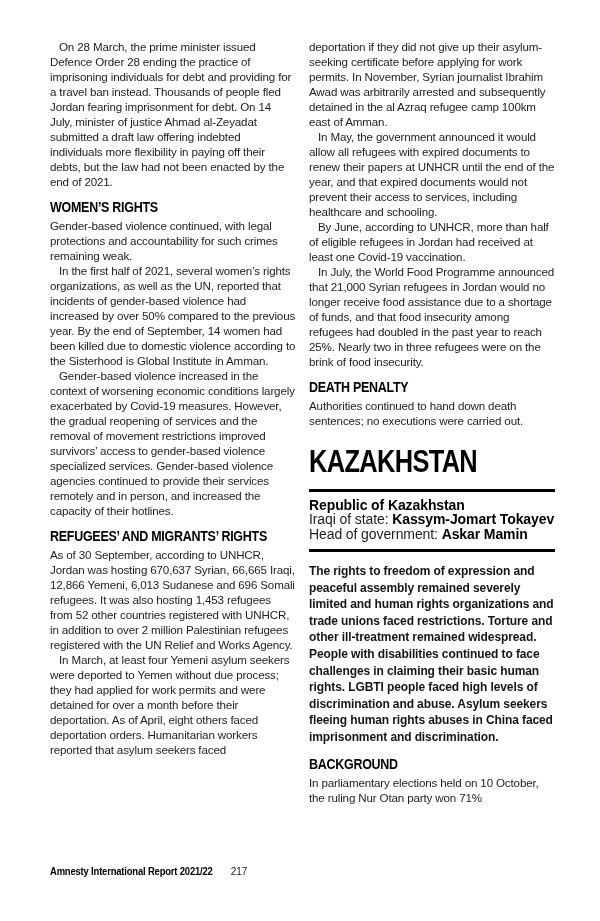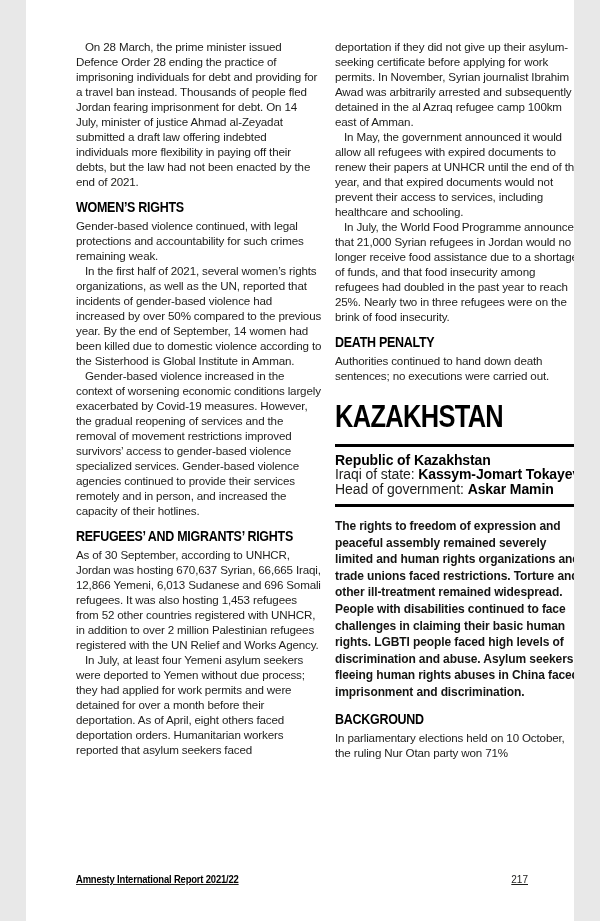--- a/index.html
+++ b/index.html
@@ -1,17 +1,17 @@
 <!DOCTYPE html>
 <html><head>
 <meta charset="utf-8">
 <style>
   html, body { margin: 0; padding: 0; background: #e8e8e8; }
   .page {
-    width: 548px;
+    width: 600px;
     height: 921px;
     background: #ffffff;
     position: relative;
     font-family: "Liberation Sans", sans-serif;
     color: #1d1d1b;
     overflow: hidden;
     margin: 0 auto;
     box-sizing: border-box;
   }
   .columns {
@@ -72,25 +72,24 @@
     line-height: 16.6px;
     letter-spacing: -0.1px;
     color: #151513;
     margin: 0 0 6px 0;
   }
 
   .footer {
     position: absolute;
     left: 50px;
     right: 46px;
-    bottom: 36px;
+    bottom: 44px;
     display: flex;
-    justify-content: space-between;
+    justify-content: flex-start;
     align-items: baseline;
-    text-decoration: underline;
   }
   .footer .report {
     font-size: 10.5px;
     font-weight: bold;
     letter-spacing: -0.2px;
     transform: scaleX(0.9);
     transform-origin: 0 50%;
     white-space: nowrap;
     color: #000;
   }
@@ -108,26 +107,27 @@
     <div class="col">
       <p class="body indent">On 28 March, the prime minister issued Defence Order 28 ending the practice of imprisoning individuals for debt and providing for a travel ban instead. Thousands of people fled Jordan fearing imprisonment for debt. On 14 July, minister of justice Ahmad al-Zeyadat submitted a draft law offering indebted individuals more flexibility in paying off their debts, but the law had not been enacted by the end of 2021.</p>
 
       <h2 class="section">WOMEN’S RIGHTS</h2>
       <p class="body">Gender-based violence continued, with legal protections and accountability for such crimes remaining weak.</p>
       <p class="body indent">In the first half of 2021, several women’s rights organizations, as well as the UN, reported that incidents of gender-based violence had increased by over 50% compared to the previous year. By the end of September, 14 women had been killed due to domestic violence according to the Sisterhood is Global Institute in Amman.</p>
       <p class="body indent">Gender-based violence increased in the context of worsening economic conditions largely exacerbated by Covid-19 measures. However, the gradual reopening of services and the removal of movement restrictions improved survivors’ access to gender-based violence specialized services. Gender-based violence agencies continued to provide their services remotely and in person, and increased the capacity of their hotlines.</p>
 
       <h2 class="section">REFUGEES’ AND MIGRANTS’ RIGHTS</h2>
       <p class="body">As of 30 September, according to UNHCR, Jordan was hosting 670,637 Syrian, 66,665 Iraqi, 12,866 Yemeni, 6,013 Sudanese and 696 Somali refugees. It was also hosting 1,453 refugees from 52 other countries registered with UNHCR, in addition to over 2 million Palestinian refugees registered with the UN Relief and Works Agency.</p>
-      <p class="body indent">In July, at least four Yemeni asylum seekers were deported to Yemen without due process; they had applied for work permits and were detained for over a month before their deportation. As of April, eight others faced deportation orders. Humanitarian workers reported that asylum seekers faced</p>
+      <p class="body indent">In March, at least four Yemeni asylum seekers were deported to Yemen without due process; they had applied for work permits and were detained for over a month before their deportation. As of April, eight others faced deportation orders. Humanitarian workers reported that asylum seekers faced</p>
     </div>
 
     <div class="col">
       <p class="body">deportation if they did not give up their asylum-seeking certificate before applying for work permits. In November, Syrian journalist Ibrahim Awad was arbitrarily arrested and subsequently detained in the al Azraq refugee camp 100km east of Amman.</p>
       <p class="body indent">In May, the government announced it would allow all refugees with expired documents to renew their papers at UNHCR until the end of the year, and that expired documents would not prevent their access to services, including healthcare and schooling.</p>
+      <p class="body indent">By June, according to UNHCR, more than half of eligible refugees in Jordan had received at least one Covid-19 vaccination.</p>
       <p class="body indent">In July, the World Food Programme announced that 21,000 Syrian refugees in Jordan would no longer receive food assistance due to a shortage of funds, and that food insecurity among refugees had doubled in the past year to reach 25%. Nearly two in three refugees were on the brink of food insecurity.</p>
 
       <h2 class="section">DEATH PENALTY</h2>
       <p class="body">Authorities continued to hand down death sentences; no executions were carried out.</p>
 
       <h1 class="country">KAZAKHSTAN</h1>
 
       <div class="country-info">
         <div class="line bold">Republic of Kazakhstan</div>
         <div class="line"><span>Iraqi of state: </span><span class="bold">Kassym-Jomart Tokayev</span></div>

